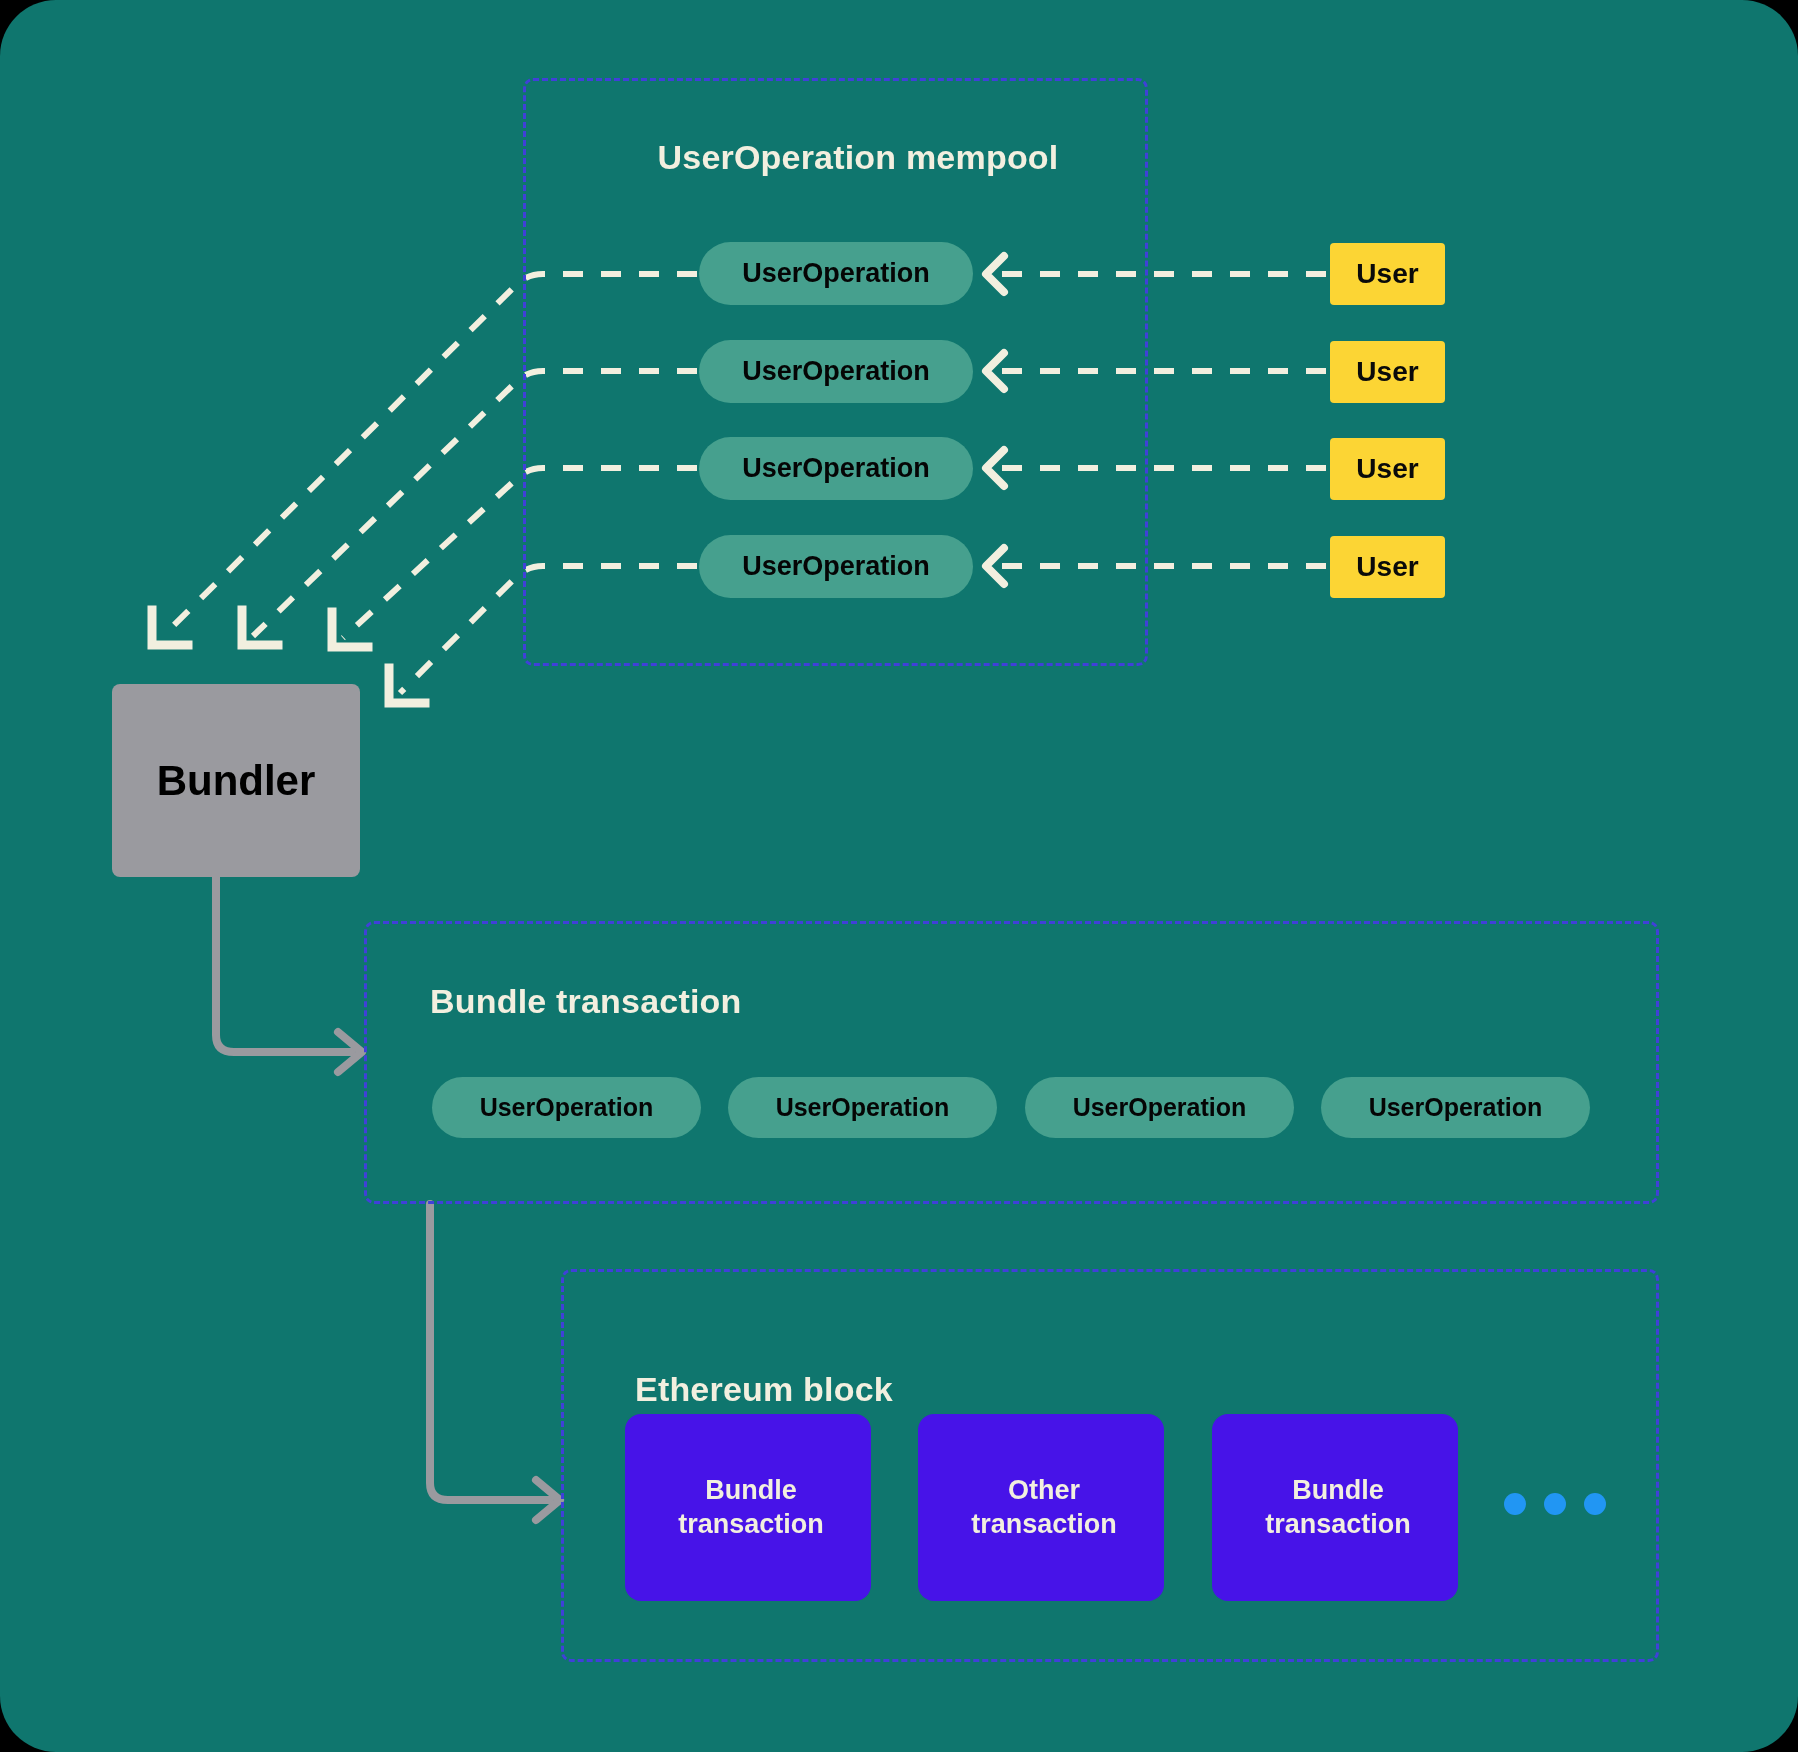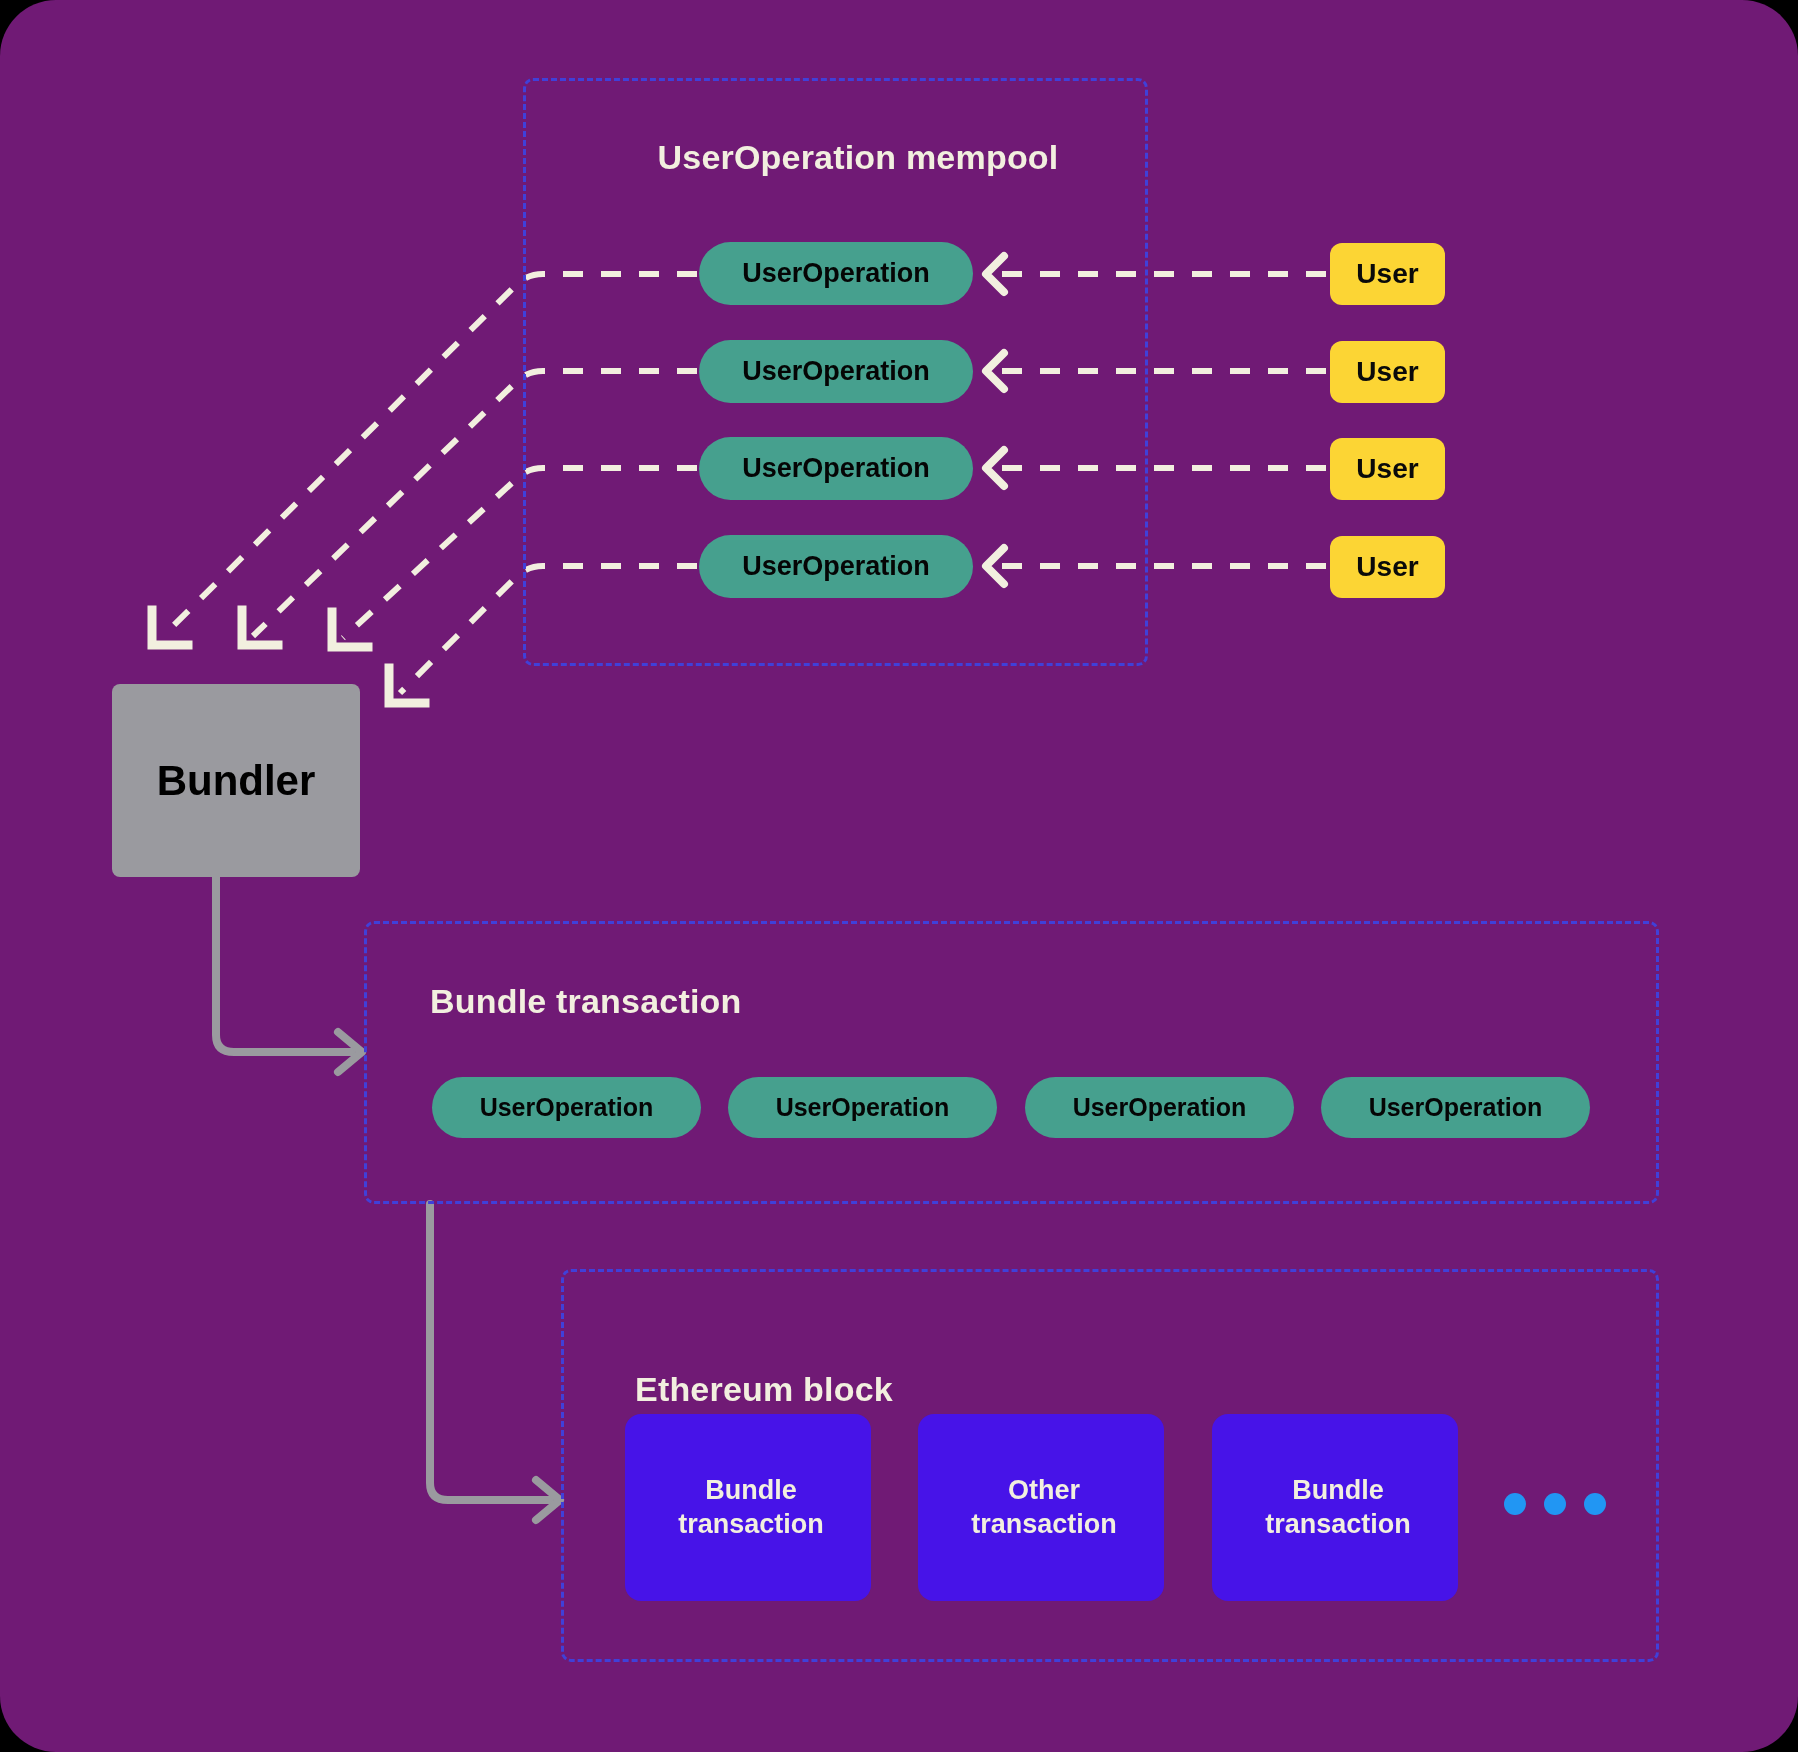--- a/index.html
+++ b/index.html
@@ -11,21 +11,21 @@
     overflow: hidden;
   }
   body {
     font-family: "Liberation Sans", sans-serif;
   }
   #canvas {
     position: absolute;
     left: 0; top: 0;
     width: 1798px;
     height: 1752px;
-    background: #701a75;
+    background: #0f766e;
     border-radius: 56px;
     overflow: hidden;
   }
   #svg-layer {
     position: absolute;
     left: 0; top: 0;
     width: 1798px;
     height: 1752px;
     pointer-events: none;
   }
@@ -76,21 +76,21 @@
     height: 63px;
   }
 
   
   .chip-user {
     position: absolute;
     background: #fcd534;
     color: #0a0a0a;
     font-weight: bold;
     font-size: 28px;
-    border-radius: 12px;
+    border-radius: 4px;
     width: 115px;
     height: 62px;
     display: flex;
     align-items: center;
     justify-content: center;
     left: 1330px;
     box-sizing: border-box;
   }
 
   

